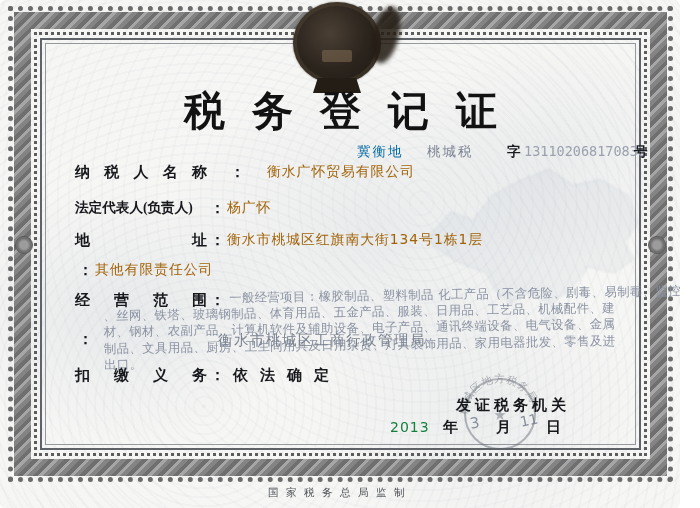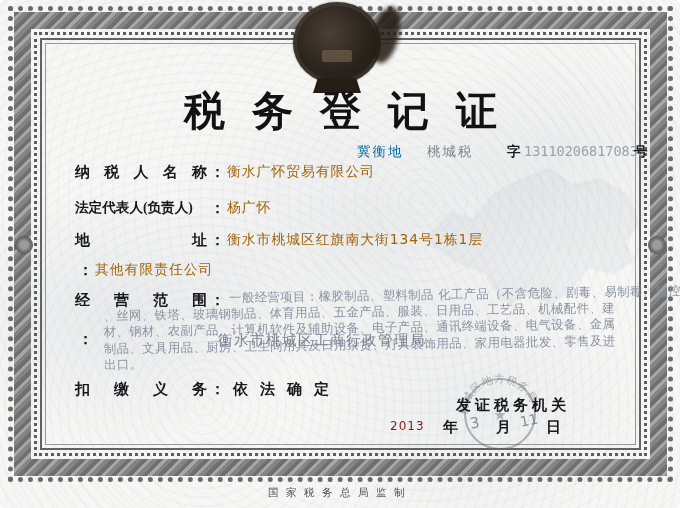--- a/index.html
+++ b/index.html
@@ -69,43 +69,43 @@
   .row{position:absolute;left:75px;display:flex;align-items:flex-start;z-index:6;white-space:nowrap;}
   .flabel{
     display:inline-block;width:132px;text-align:justify;text-align-last:justify;text-justify:inter-character;
     font-size:15px;font-weight:bold;color:#17181c;
   }
   .flabel.long{font-size:13.6px;letter-spacing:0;white-space:nowrap;text-align-last:auto;}
   .colon{font-size:15px;font-weight:bold;color:#17181c;margin:0 2px 0 3px;}
   .fvalue{
     font-family:"DejaVu Sans",sans-serif;font-size:13.8px;color:#a16207;letter-spacing:1px;
   }
-  .r1{top:163px;} .r2{top:199px;} .r3{top:231px;} .r4{top:261px;}
-  .r5{top:291px;} .r6{top:330px;} .r7{top:380px;}
+  .r1{top:163px;gap:20px;} .r2{top:199px;} .r3{top:231px;} .r4{top:261px;}
+  .r5{top:291px;} .r6{top:330px;} .r7{top:366px;}
   .r7 .fvalue{font-family:"Liberation Serif","DejaVu Serif",serif;font-weight:bold;color:#1a1b1f;
     font-size:15px;letter-spacing:12px;margin-left:6px;}
   
   .scope{
     position:absolute;left:103px;top:292px;width:556px;z-index:4;
     font-family:"DejaVu Sans",sans-serif;font-size:12.4px;line-height:16.2px;
     color:#8b93a3;letter-spacing:0.4px;transform:rotate(-0.9deg);transform-origin:left top;
   }
   .scope .l{display:block;white-space:nowrap;}
   .scope .l.first{padding-left:126px;}
   .authority-value{
     position:absolute;left:218px;top:331px;z-index:5;
     font-family:"DejaVu Sans",sans-serif;font-size:14.5px;color:#79818f;letter-spacing:1.5px;white-space:nowrap;
   }
   
   .issuer-label{
     position:absolute;left:456px;top:396px;z-index:7;
     font-size:15px;font-weight:bold;color:#17181c;letter-spacing:4px;white-space:nowrap;
   }
   .date span{position:absolute;z-index:7;white-space:nowrap;}
-  .d-year{left:390px;top:419px;font-family:"DejaVu Sans",sans-serif;font-size:12px;color:#7f1d1d;letter-spacing:1px;}
+  .d-year{left:390px;top:419px;font-family:"DejaVu Sans",sans-serif;font-size:14px;color:#15803d;letter-spacing:1px;}
   .d-yu{left:443px;top:418px;font-size:15px;font-weight:bold;color:#17181c;}
   .d-month{left:470px;top:414px;font-family:"DejaVu Sans",sans-serif;font-size:15px;color:rgba(116,124,138,0.85);transform:rotate(-9deg);}
   .d-mu{left:496px;top:418px;font-size:15px;font-weight:bold;color:#17181c;}
   .d-day{left:520px;top:412px;font-family:"DejaVu Sans",sans-serif;font-size:14px;color:rgba(116,124,138,0.85);transform:rotate(-12deg);}
   .d-du{left:546px;top:418px;font-size:15px;font-weight:bold;color:#17181c;}
   .seal{position:absolute;left:455px;top:370px;width:90px;height:90px;z-index:3;opacity:0.75;}
   
   .footer{
     position:absolute;left:0;right:0;top:486px;text-align:center;z-index:6;
     font-size:10.5px;color:#4a4d52;letter-spacing:7.5px;

